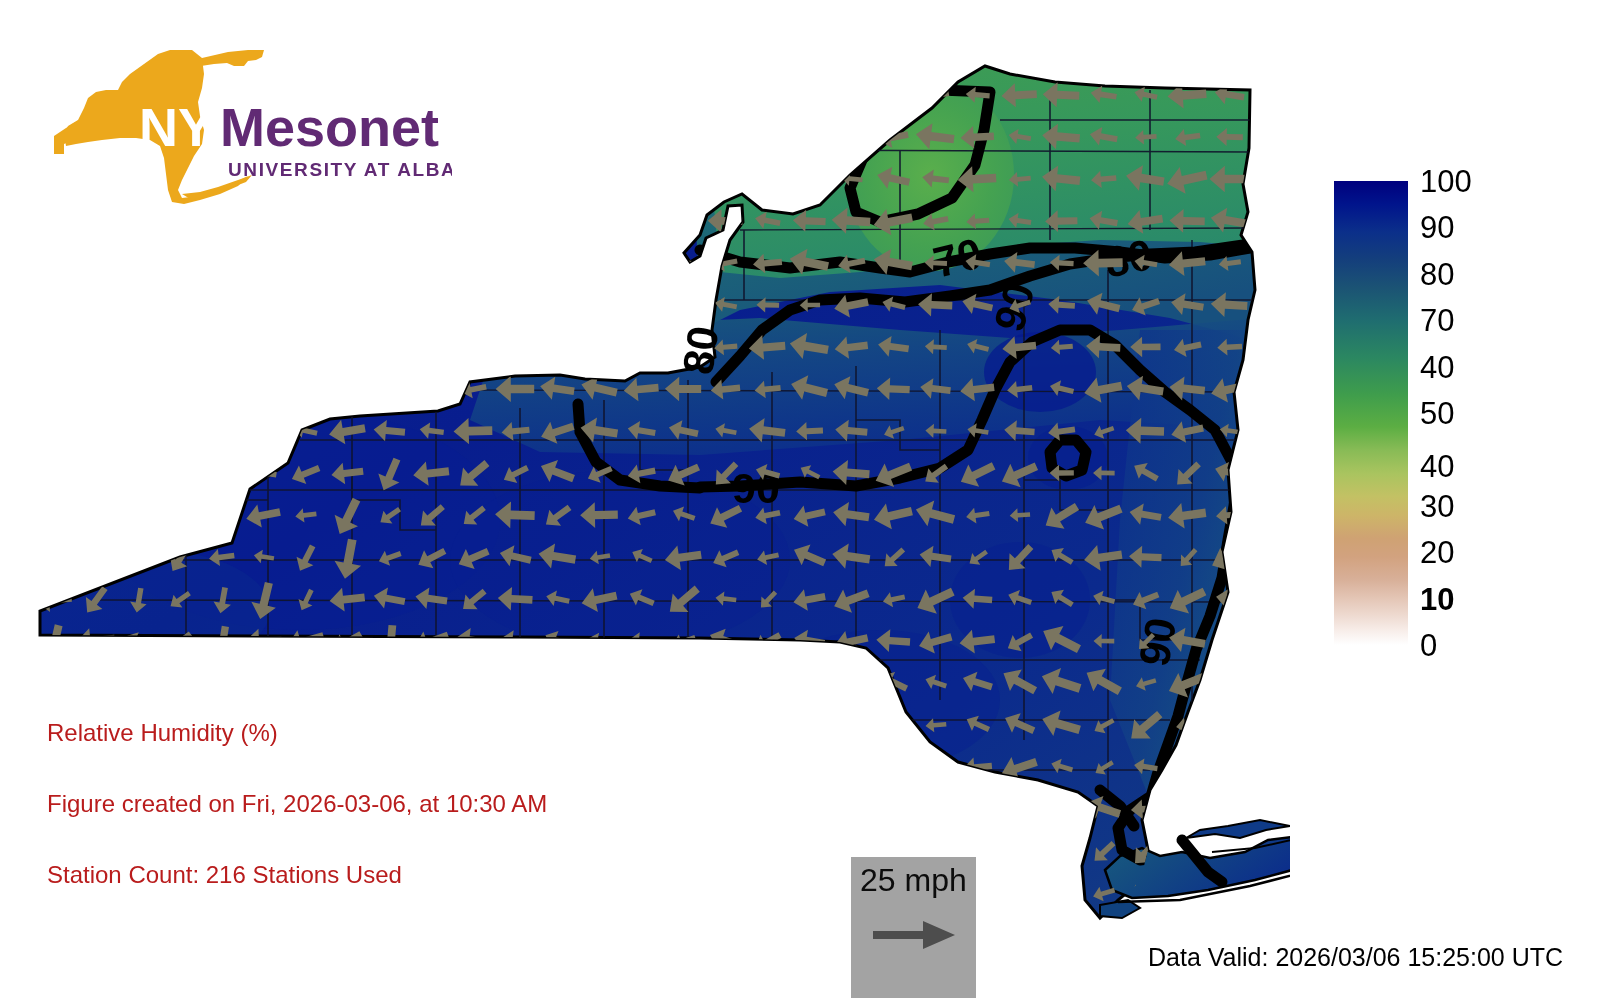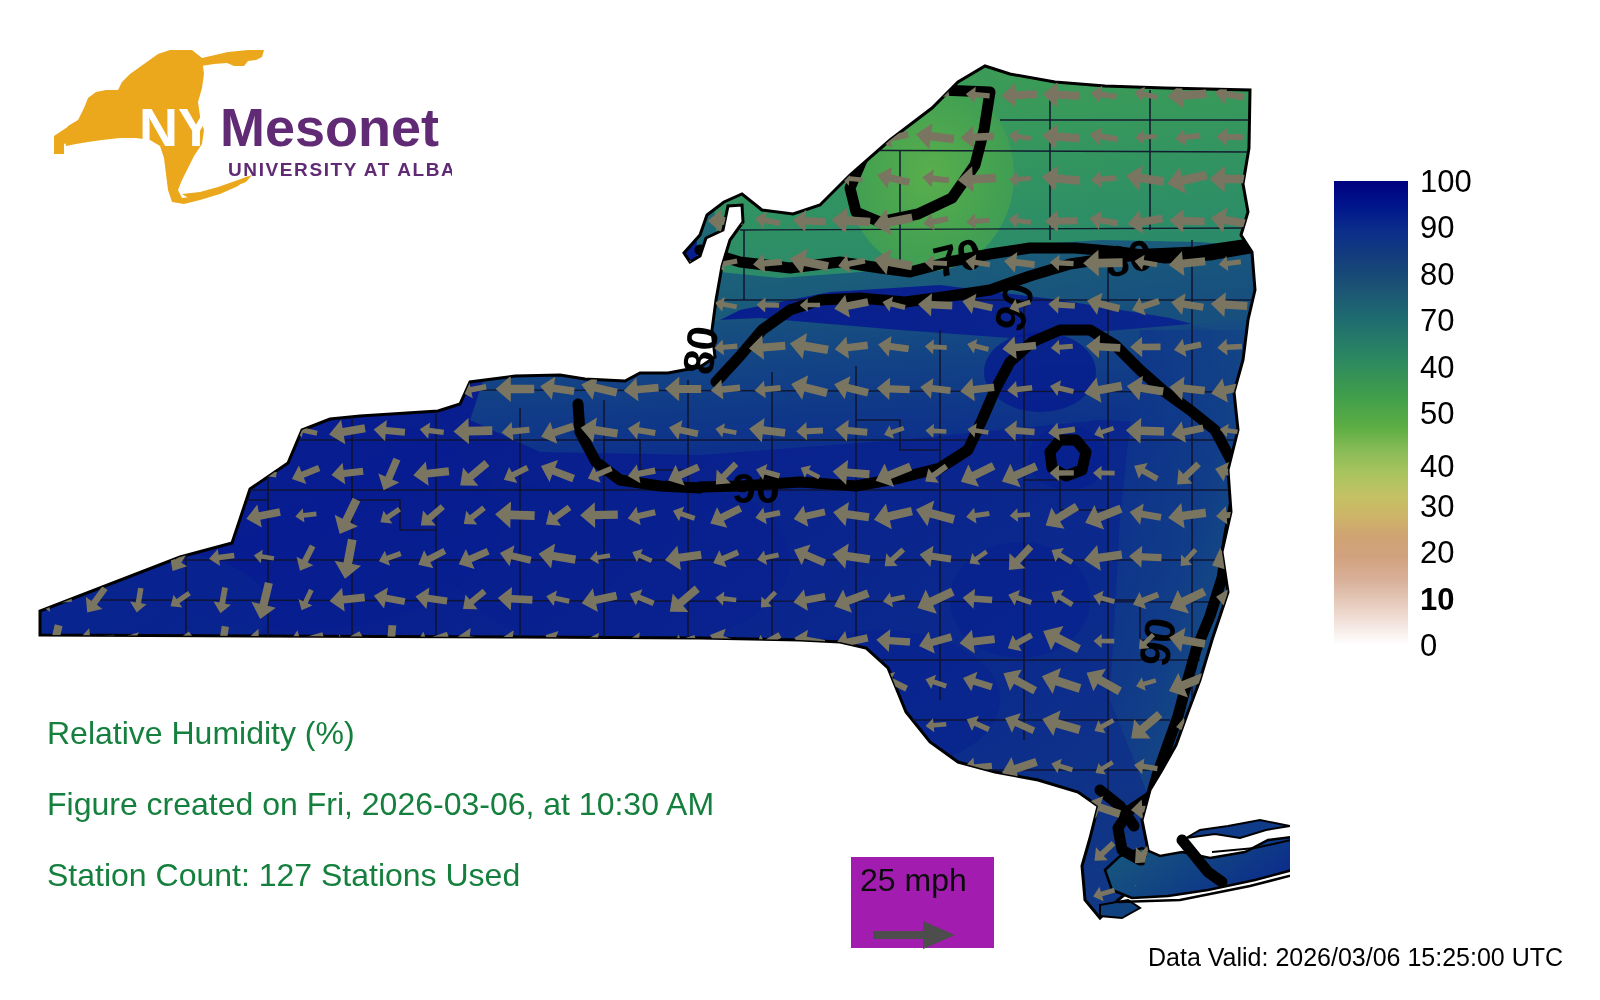--- a/index.html
+++ b/index.html
@@ -55,30 +55,29 @@
   .cb-tick{
     position:absolute;left:0;
     font-size:31px;line-height:31px;
     font-family:"Liberation Sans", sans-serif;
     color:#000;white-space:nowrap;
   }
 
   
   #caption{position:absolute;left:47px;top:718px;width:760px;}
   .cap-line{
-    font-size:32px;line-height:30px;margin-bottom:41px;
-    color:#15803d;white-space:nowrap;
+    font-size:24px;line-height:30px;margin-bottom:41px;
+    color:#b91c1c;white-space:nowrap;
     font-family:"Liberation Sans", sans-serif;
   }
 
   
   #wind-legend{
-    position:absolute;left:851px;top:857px;width:125px;height:91px;
-    background:#a21caf;
-    padding-left:18px;
+    position:absolute;left:851px;top:857px;width:125px;height:141px;
+    background:#a3a3a3;
   }
   #wind-legend .wl-label{
     position:absolute;left:9px;top:5px;font-size:32px;line-height:36px;color:#0c0c0c;
     font-family:"Liberation Sans", sans-serif;white-space:nowrap;
   }
   #wind-legend .wl-arrow{position:absolute;left:20px;top:58px;width:88px;height:40px;}
 
   
   #data-valid{
     position:absolute;left:1148px;top:946px;
@@ -929,21 +928,21 @@
         <div class="cb-tick" style="top: 331.8px;">30</div>
         <div class="cb-tick" style="top: 378.2px;">20</div>
         <div class="cb-tick" style="top: 424.6px; font-weight: bold;">10</div>
         <div class="cb-tick" style="top: 471px;">0</div>
       </div>
   </div>
 
   <div id="caption">
     <div class="cap-line">Relative Humidity (%)</div>
     <div class="cap-line">Figure created on Fri, 2026-03-06, at 10:30 AM</div>
-    <div class="cap-line">Station Count: 127 Stations Used</div>
+    <div class="cap-line">Station Count: 216 Stations Used</div>
   </div>
 
   <div id="wind-legend">
     <div class="wl-label">25 mph</div>
     <svg class="wl-arrow" viewBox="0 0 88 40">
       <path d="M2 16 L52 16 L52 6 L84 20 L52 34 L52 24 L2 24 Z" fill="#4d4d4d"></path>
     </svg>
   </div>
 
   <div id="data-valid">Data Valid: 2026/03/06 15:25:00 UTC</div>

